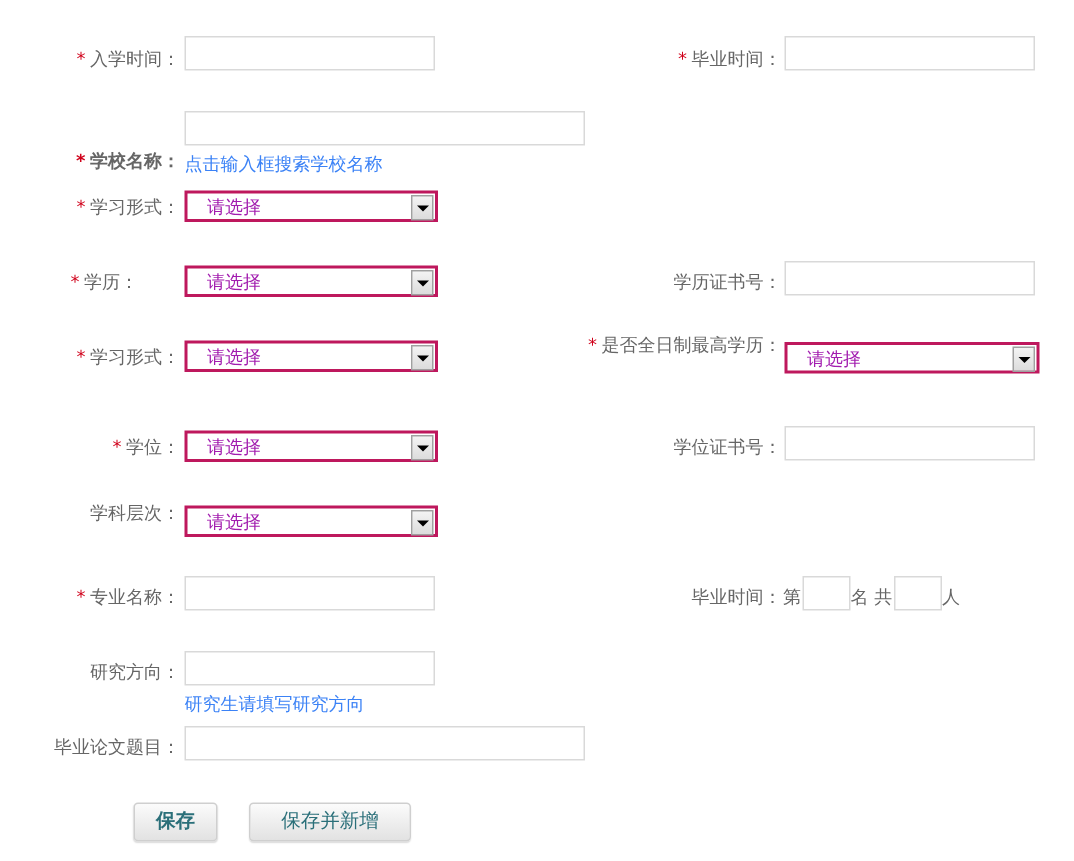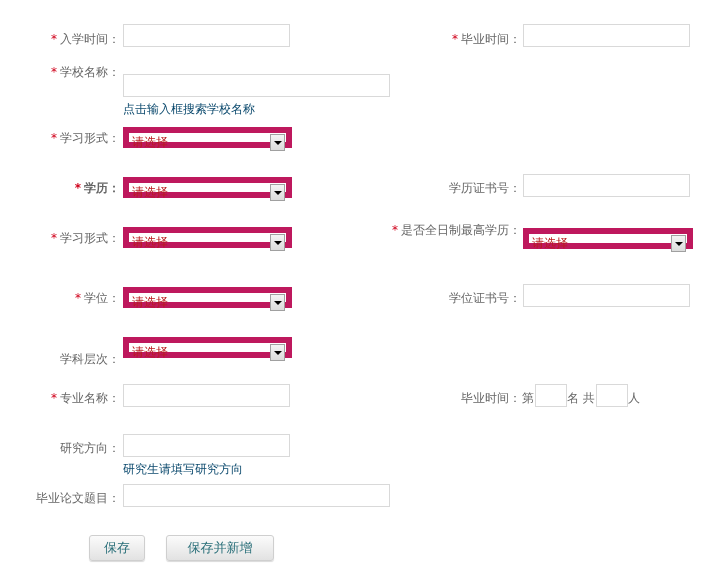--- a/index.html
+++ b/index.html
@@ -1,80 +1,80 @@
 <!DOCTYPE html>
 <html><head>
 <meta charset="utf-8">
 <style>
   html, body { margin:0; padding:0; background:#fff; }
   body { width:716px; height:574px; position:relative; overflow:hidden;
          font-family:"DejaVu Sans","Liberation Sans",sans-serif; font-size:12px; color:#666; }
   .lbl { position:absolute; text-align:right; white-space:nowrap; color:#666; font-size:12px; line-height:16px; }
   .req { color:#d0021b; margin-right:3px; }
   .inp { position:absolute; box-sizing:border-box; border:1px solid #d9d9d9; background:#fff; height:23px; }
-  .sel { position:absolute; box-sizing:border-box; border:6px solid #be185d; background:#fff; height:21px;
-         font-size:12px; color:#b91c1c; line-height:19px; padding-left:3px; }
+  .sel { position:absolute; box-sizing:border-box; border:2px solid #be185d; background:#fff; height:21px;
+         font-size:12px; color:#a21caf; line-height:19px; padding-left:13px; }
   .sel .arrow { position:absolute; right:1px; top:1px; width:15px; height:17px; box-sizing:border-box;
                 border:1px solid #a0a0a0; background:linear-gradient(#f4f4f4,#dcdcdc); }
   .sel .arrow::after { content:""; position:absolute; left:3px; top:6px; border-left:4px solid transparent;
                        border-right:4px solid transparent; border-top:4px solid #000; }
-  .hint { position:absolute; color:#0c4a6e; font-size:12px; line-height:16px; white-space:nowrap; }
+  .hint { position:absolute; color:#3b82f6; font-size:12px; line-height:16px; white-space:nowrap; }
   .txt { position:absolute; color:#666; font-size:12px; line-height:16px; white-space:nowrap; }
   .btn { position:absolute; box-sizing:border-box; height:26px; border:1px solid #cfcfcf; border-radius:3px;
          background:linear-gradient(#fbfbfb,#e2e2e2); color:#2a6f79; font-size:13px; text-align:center; line-height:24px;
          box-shadow:0 1px 1px rgba(0,0,0,0.15); }
 </style>
 </head>
 <body>
 
 <div class="lbl" style="right:596px;top:31px;margin-left:22px;"><span class="req">*</span><span>入学时间：</span></div>
 <div class="inp" style="left:123px;top:24px;width:167px;"></div>
 
 <div class="lbl" style="right:195px;top:31px;"><span class="req">*</span><span>毕业时间：</span></div>
 <div class="inp" style="left:523px;top:24px;width:167px;"></div>
 
-<div class="lbl" style="right:596px;top:64px;"><span class="req">*</span><span>学校名称：</span></div>
+<div class="lbl" style="right:596px;top:99px;font-weight:bold;"><span class="req">*</span><span>学校名称：</span></div>
 <div class="inp" style="left:123px;top:74px;width:267px;"></div>
 <div class="hint" style="left:123px;top:101px;">点击输入框搜索学校名称</div>
 
 <div class="lbl" style="right:596px;top:130px;"><span class="req">*</span><span>学习形式：</span></div>
 <div class="sel" style="left:123px;top:127px;width:169px;"><span>请选择</span><span class="arrow"></span></div>
 
-<div class="lbl" style="right:596px;top:180px;font-weight:bold;"><span class="req">*</span><span>学历：</span></div>
+<div class="lbl" style="right:624px;top:180px;"><span class="req">*</span><span>学历：</span></div>
 <div class="sel" style="left:123px;top:177px;width:169px;"><span>请选择</span><span class="arrow"></span></div>
 
 <div class="lbl" style="right:195px;top:180px;">学历证书号：</div>
 <div class="inp" style="left:523px;top:174px;width:167px;"></div>
 
 <div class="lbl" style="right:596px;top:230px;"><span class="req">*</span><span>学习形式：</span></div>
 <div class="sel" style="left:123px;top:227px;width:169px;"><span>请选择</span><span class="arrow"></span></div>
 
 <div class="lbl" style="right:195px;top:222px;margin-left:40px;"><span class="req">*</span><span>是否全日制最高学历：</span></div>
 <div class="sel" style="left:523px;top:228px;width:170px;"><span>请选择</span><span class="arrow"></span></div>
 
 <div class="lbl" style="right:596px;top:290px;margin-left:48px;"><span class="req">*</span><span>学位：</span></div>
 <div class="sel" style="left:123px;top:287px;width:169px;"><span>请选择</span><span class="arrow"></span></div>
 
 <div class="lbl" style="right:195px;top:290px;">学位证书号：</div>
 <div class="inp" style="left:523px;top:284px;width:167px;"></div>
 
-<div class="lbl" style="right:596px;top:351px;">学科层次：</div>
+<div class="lbl" style="right:596px;top:334px;">学科层次：</div>
 <div class="sel" style="left:123px;top:337px;width:169px;"><span>请选择</span><span class="arrow"></span></div>
 
 <div class="lbl" style="right:596px;top:390px;"><span class="req">*</span><span>专业名称：</span></div>
 <div class="inp" style="left:123px;top:384px;width:167px;"></div>
 
 <div class="lbl" style="right:195px;top:390px;">毕业时间：</div>
 <div class="txt" style="left:522px;top:390px;">第</div>
 <div class="inp" style="left:535px;top:384px;width:32px;"></div>
 <div class="txt" style="left:567px;top:390px;">名 共</div>
 <div class="inp" style="left:596px;top:384px;width:32px;"></div>
 <div class="txt" style="left:628px;top:390px;">人</div>
 
 <div class="lbl" style="right:596px;top:440px;">研究方向：</div>
 <div class="inp" style="left:123px;top:434px;width:167px;"></div>
 <div class="hint" style="left:123px;top:461px;">研究生请填写研究方向</div>
 
 <div class="lbl" style="right:596px;top:490px;">毕业论文题目：</div>
 <div class="inp" style="left:123px;top:484px;width:267px;"></div>
 
-<div class="btn" style="left:89px;top:535px;width:56px;">保存</div>
+<div class="btn" style="left:89px;top:535px;width:56px;font-weight:bold;">保存</div>
 <div class="btn" style="left:166px;top:535px;width:108px;">保存并新增</div>
 
 </body></html>

